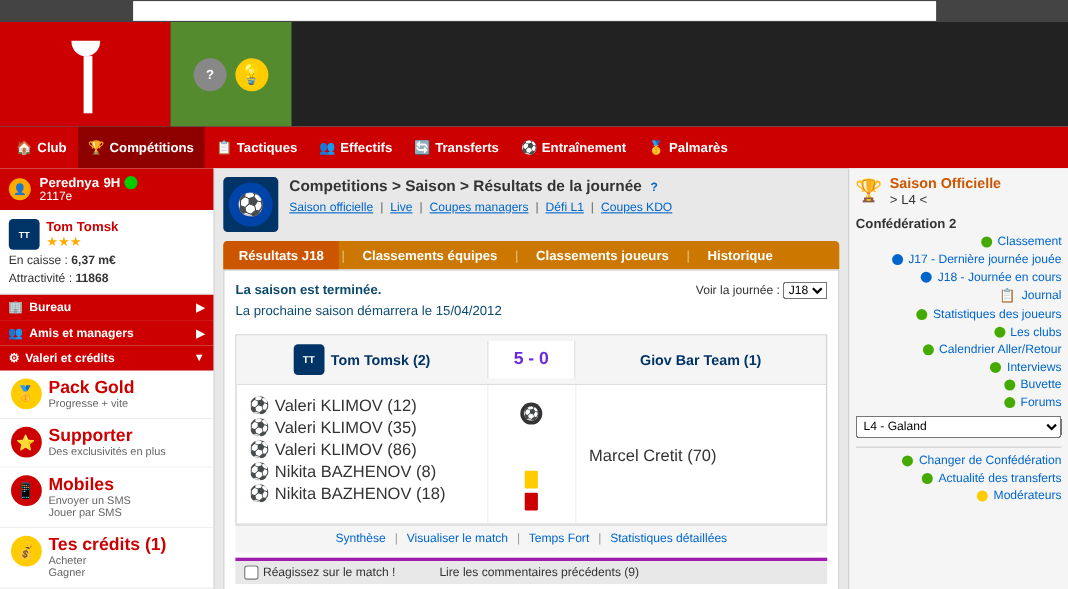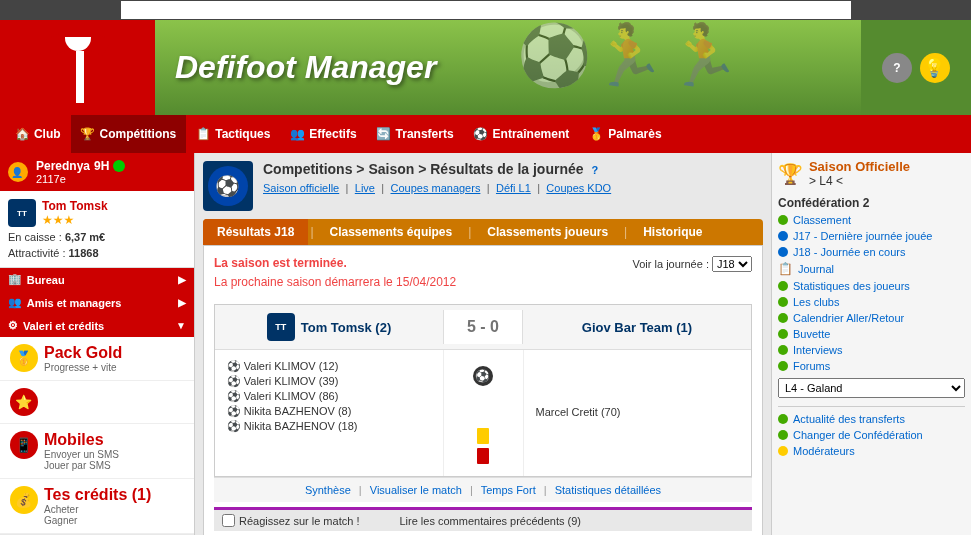--- a/index.html
+++ b/index.html
@@ -54,52 +54,52 @@
     .sub-link { color: #0066cc; text-decoration: underline; cursor: pointer; font-size: 11px; }
     .sub-link-sep { color: #666; margin: 0 3px; font-size: 11px; }
 
     
     .tabs { display: flex; background: #cc7700; border-radius: 4px 4px 0 0; overflow: hidden; margin-bottom: 0; }
     .tab { padding: 6px 14px; color: white; cursor: pointer; font-size: 12px; font-weight: bold; }
     .tab.active { background: #cc5500; }
 
     
     .match-area { background: white; border: 1px solid #ccc; padding: 10px; }
-    .season-info { color: #ef4444; font-size: 12px; margin-bottom: 5px; }
+    .season-info { color: #0c4a6e; font-size: 12px; margin-bottom: 5px; }
     .season-info strong { font-weight: bold; }
     .journey-selector { float: right; font-size: 11px; color: #333; }
     .journey-selector select { font-size: 11px; }
 
     
     .match-result { border: 1px solid #ccc; margin-top: 10px; }
     .match-header { display: flex; align-items: center; background: #f5f5f5; border-bottom: 1px solid #ddd; }
     .match-team { flex: 1; padding: 8px 12px; text-align: center; font-weight: bold; font-size: 13px; color: #003366; display: flex; align-items: center; justify-content: center; gap: 6px; }
-    .match-score { width: 80px; text-align: center; font-weight: bold; font-size: 16px; color: #737373; padding: 8px; background: white; border-left: 1px solid #ddd; border-right: 1px solid #ddd; }
+    .match-score { width: 80px; text-align: center; font-weight: bold; font-size: 16px; color: #6d28d9; padding: 8px; background: white; border-left: 1px solid #ddd; border-right: 1px solid #ddd; }
 
     .match-details { display: flex; }
     .match-events-home { flex: 1; padding: 8px 12px; border-right: 1px solid #eee; }
     .match-events-mid { width: 80px; display: flex; flex-direction: column; align-items: center; padding: 8px 4px; border-right: 1px solid #eee; }
     .match-events-away { flex: 1; padding: 8px 12px; }
-    .event-line { font-size: 11px; color: #333; margin: 2px 0; }
+    .event-line { font-size: 15px; color: #333; margin: 2px 0; }
 
     
     .match-links { background: #f5f5f5; border-top: 1px solid #ddd; padding: 6px 10px; text-align: center; font-size: 11px; }
     .match-link { color: #0066cc; cursor: pointer; }
     .match-link-sep { color: #999; margin: 0 5px; }
 
     .comment-bar { display: flex; align-items: center; background: #e8e8e8; border-top: 3px solid #a21caf; padding: 4px 8px; font-size: 11px; margin-top: 5px; }
     .comment-bar-text { color: #333; }
 
     
     #right-sidebar { width: 200px; min-width: 200px; background: #f5f5f5; border-left: 1px solid #ccc; padding: 6px; }
     .rs-header { display: flex; align-items: center; gap: 6px; margin-bottom: 8px; }
     .rs-title { font-weight: bold; font-size: 13px; color: #cc5500; }
     .rs-subtitle { font-size: 12px; color: #333; }
     .rs-section-title { font-weight: bold; font-size: 12px; color: #333; margin: 4px 0 2px; }
-    .rs-link { display: flex; align-items: center; gap: 5px; padding: 2px 0; cursor: pointer; font-size: 11px; color: #0066cc; }
+    .rs-link { display: flex; align-items: center; gap: 5px; padding: 2px 0; cursor: pointer; font-size: 11px; color: #0066cc; justify-content: flex-end; }
     .rs-bullet { width: 10px; height: 10px; border-radius: 50%; flex-shrink: 0; }
     .rs-select { width: 100%; font-size: 11px; margin: 4px 0; padding: 2px; }
     .rs-divider { border: none; border-top: 1px solid #ccc; margin: 4px 0; }
 
     .green-dot { background: #44aa00; }
     .blue-dot { background: #0066cc; }
     .yellow-dot { background: #ffcc00; }
 
     .page-top-bar { background: #444; height: 20px; display: flex; align-items: center; justify-content: center; }
     .page-top-bar-content { width: 730px; height: 18px; background: #fff; }
@@ -113,26 +113,20 @@
 
 <div id="header">
   <div id="header-logo">
     <div style="position:relative; width:100px; height:85px;">
 
       <div style="position:absolute; bottom:5px; left:15px; width:70px; height:60px; background:#cc0000; border-radius:0 0 8px 8px;"></div>
       <div style="position:absolute; top:10px; left:20px; width:20px; height:18px; background:#cc0000; transform:rotate(-25deg); border-radius:3px;"></div>
       <div style="position:absolute; top:10px; right:20px; width:20px; height:18px; background:#cc0000; transform:rotate(25deg); border-radius:3px;"></div>
       <div style="position:absolute; top:12px; left:37px; width:26px; height:14px; background:white; border-radius:0 0 13px 13px;"></div>
       <div style="position:absolute; bottom:7px; left:48px; width:8px; height:52px; background:white;"></div>
-    </div>
-  </div>
-  <div id="header-brand">
-    <div id="header-title">Defifoot Manager</div>
-    <div id="header-silhouettes" style="position:absolute; right:120px; top:0; font-size:60px; opacity:0.5;">
-      ⚽🏃🏃
     </div>
   </div>
   <div id="header-icons" style="background:#558b2f;">
     <div style="width:30px;height:30px;background:#888;border-radius:50%;display:flex;align-items:center;justify-content:center;color:white;font-weight:bold;cursor:pointer;">?</div>
     <div style="width:30px;height:30px;background:#ffcc00;border-radius:50%;display:flex;align-items:center;justify-content:center;font-size:18px;cursor:pointer;">💡</div>
   </div>
 </div>
 
 <div id="nav">
   <div class="nav-item">
@@ -220,20 +214,24 @@
     <div class="sidebar-menu-item">
       <div class="sidebar-item-icon" style="background:#ffcc00;">🥇</div>
       <div>
         <div class="sidebar-item-title">Pack Gold</div>
         <div class="sidebar-item-desc">Progresse + vite</div>
       </div>
     </div>
 
     <div class="sidebar-menu-item">
       <div class="sidebar-item-icon" style="background:#cc0000;color:white;">⭐</div>
+      <div>
+        <div class="sidebar-item-title">Supporter</div>
+        <div class="sidebar-item-desc">Des exclusivités en plus</div>
+      </div>
     </div>
 
     <div class="sidebar-menu-item">
       <div class="sidebar-item-icon" style="background:#cc0000;color:white;">📱</div>
       <div>
         <div class="sidebar-item-title">Mobiles</div>
         <div class="sidebar-item-desc">
           Envoyer un SMS<br>Jouer par SMS
         </div>
       </div>
@@ -316,21 +314,21 @@
 
         <div class="match-details">
 
           <div class="match-events-home">
             <div class="event-line">
               <span>⚽</span>
               <span>Valeri KLIMOV (12)</span>
             </div>
             <div class="event-line">
               <span>⚽</span>
-              <span>Valeri KLIMOV (39)</span>
+              <span>Valeri KLIMOV (35)</span>
             </div>
             <div class="event-line">
               <span>⚽</span>
               <span>Valeri KLIMOV (86)</span>
             </div>
             <div class="event-line">
               <span>⚽</span>
               <span>Nikita BAZHENOV (8)</span>
             </div>
             <div class="event-line">
@@ -411,44 +409,44 @@
     <div class="rs-link">
       <div class="rs-bullet green-dot"></div>
       <span>Les clubs</span>
     </div>
     <div class="rs-link">
       <div class="rs-bullet green-dot"></div>
       <span>Calendrier Aller/Retour</span>
     </div>
     <div class="rs-link">
       <div class="rs-bullet green-dot"></div>
+      <span>Interviews</span>
+    </div>
+    <div class="rs-link">
+      <div class="rs-bullet green-dot"></div>
       <span>Buvette</span>
-    </div>
-    <div class="rs-link">
-      <div class="rs-bullet green-dot"></div>
-      <span>Interviews</span>
     </div>
     <div class="rs-link">
       <div class="rs-bullet green-dot"></div>
       <span>Forums</span>
     </div>
 
     <select class="rs-select">
       <option>L4 - Galand</option>
     </select>
 
     <hr class="rs-divider">
 
     <div class="rs-link">
       <div class="rs-bullet green-dot"></div>
+      <span>Changer de Confédération</span>
+    </div>
+    <div class="rs-link">
+      <div class="rs-bullet green-dot"></div>
       <span>Actualité des transferts</span>
-    </div>
-    <div class="rs-link">
-      <div class="rs-bullet green-dot"></div>
-      <span>Changer de Confédération</span>
     </div>
     <div class="rs-link">
       <div class="rs-bullet yellow-dot" style="background:#ffcc00;"></div>
       <span>Modérateurs</span>
     </div>
 
   </div>
 
 </div>
 

